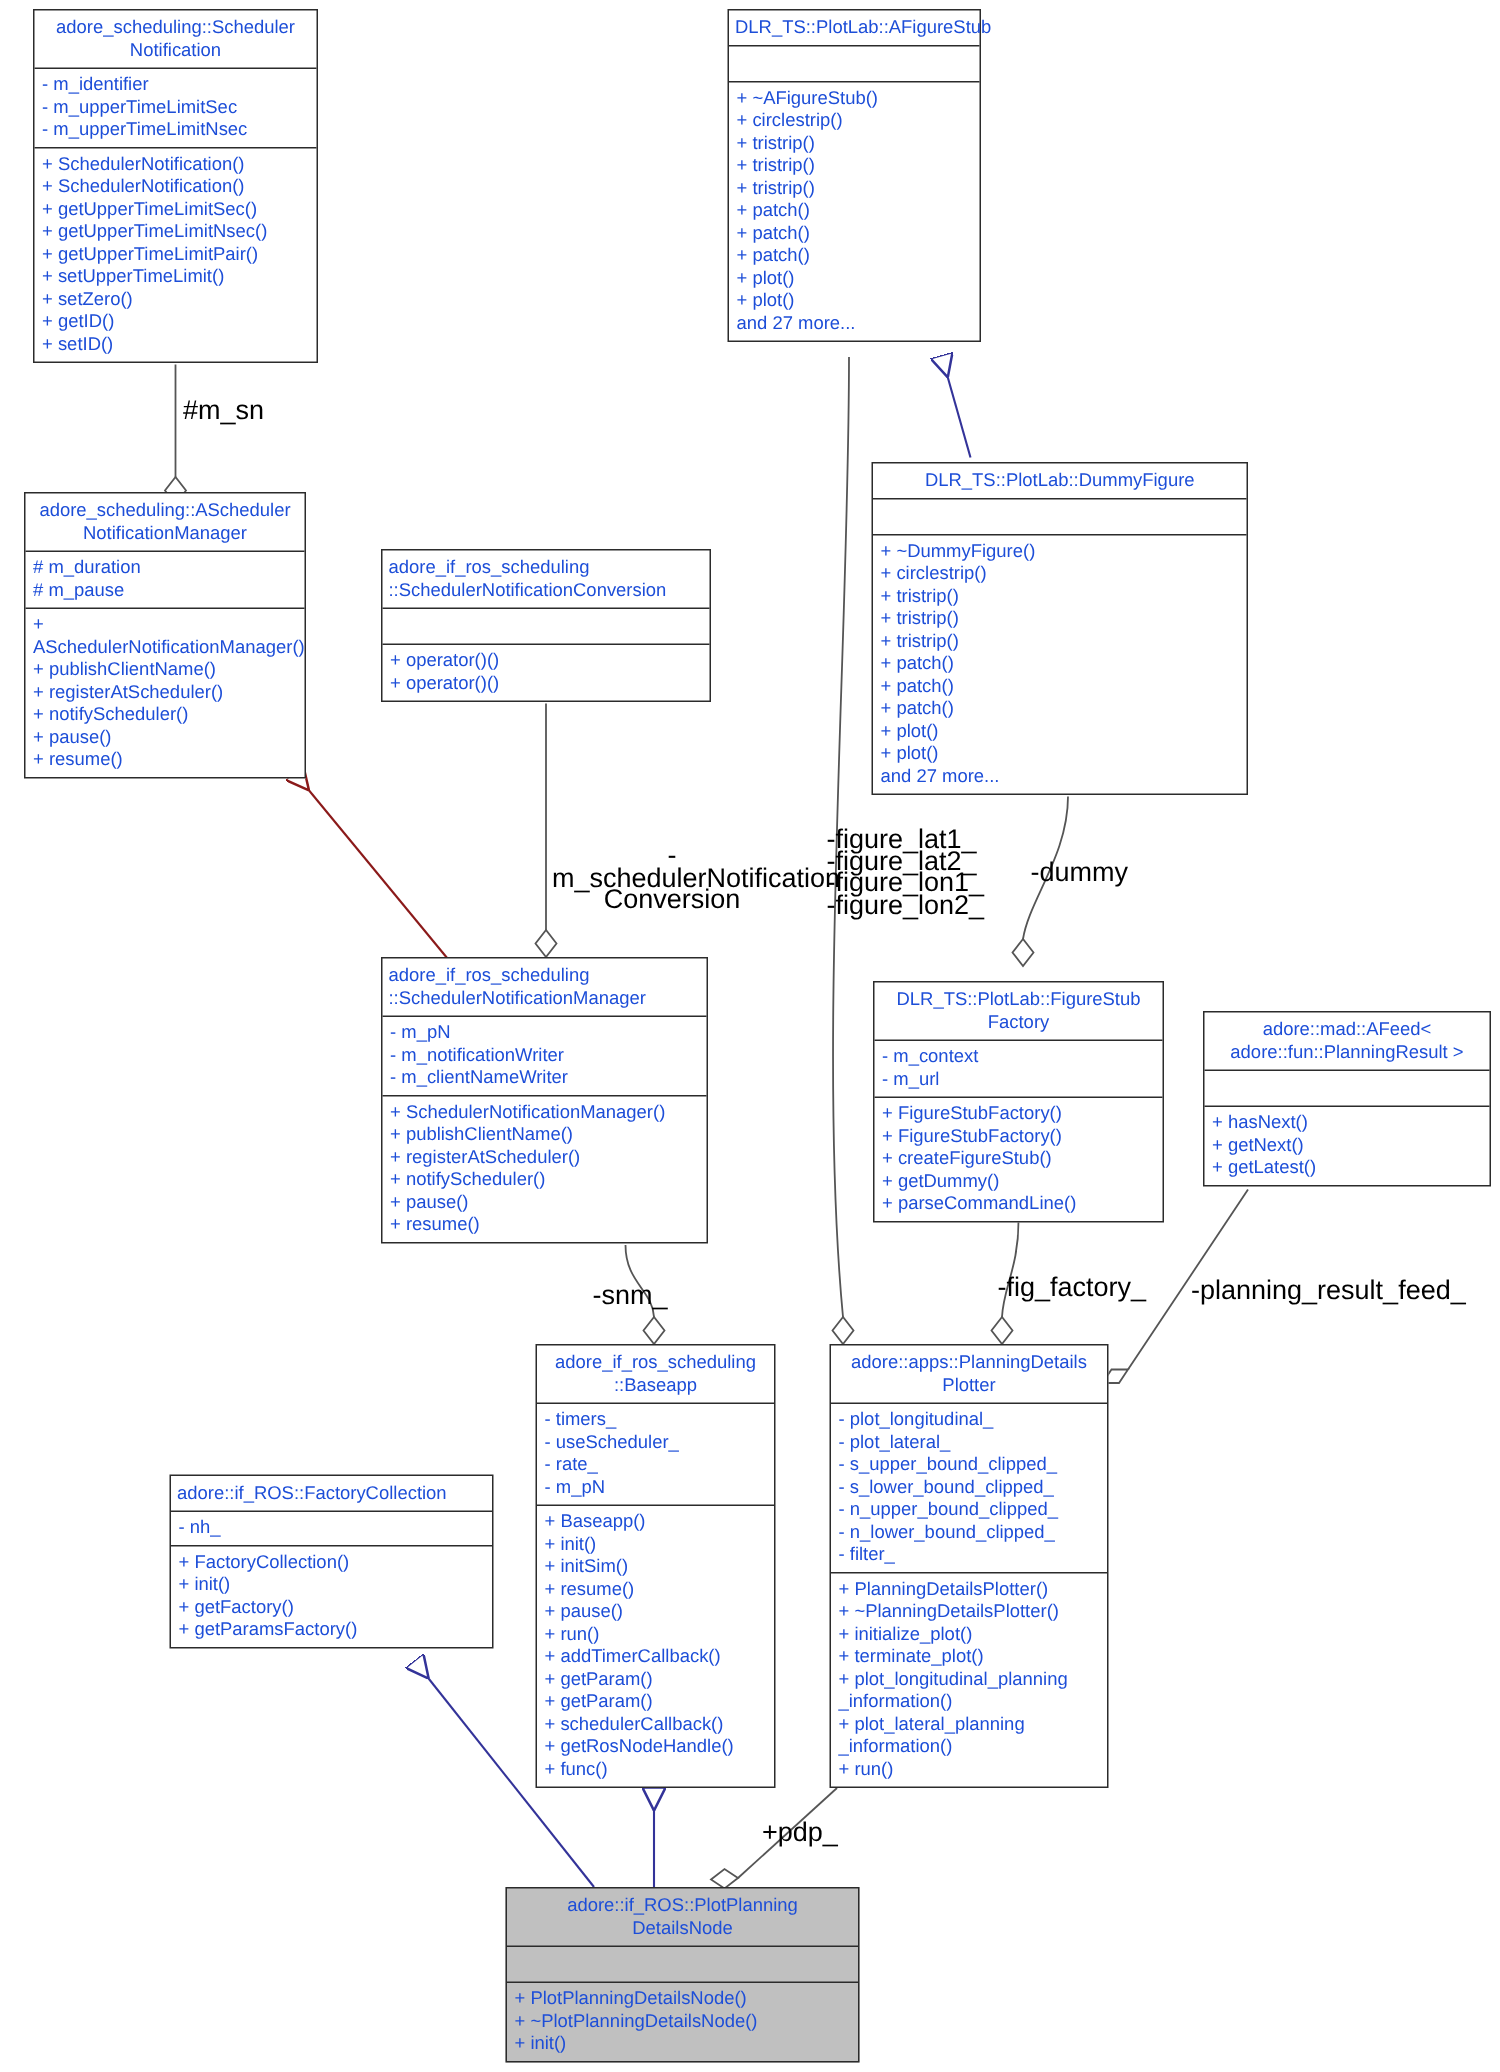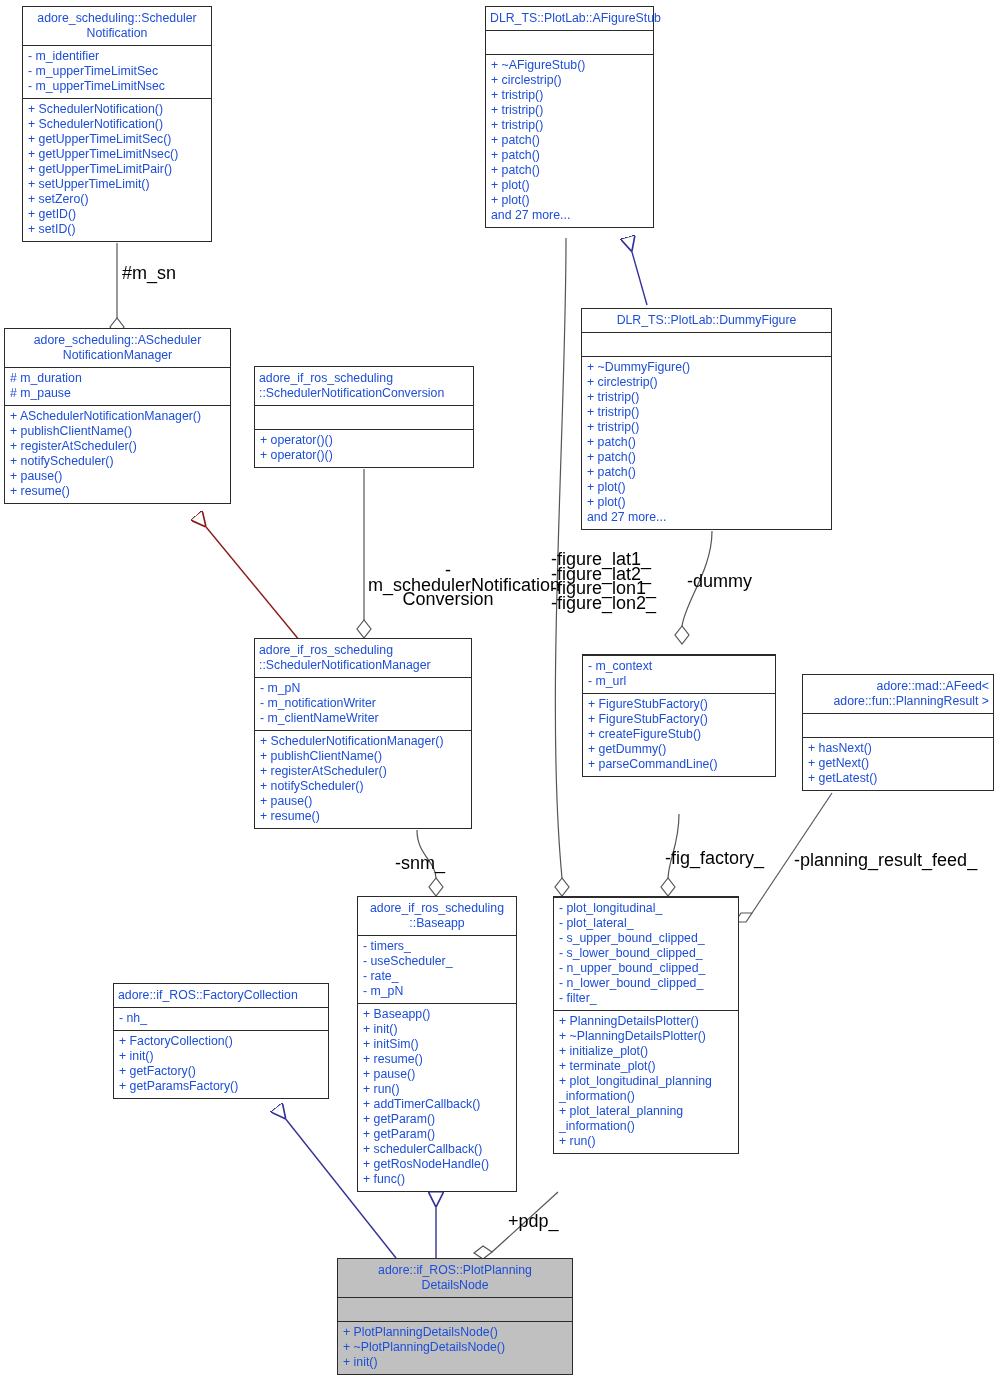--- a/index.html
+++ b/index.html
@@ -161,21 +161,21 @@
 + tristrip()
 + tristrip()
 + patch()
 + patch()
 + patch()
 + plot()
 + plot()
 and 27 more...</div>
   </div>
 
-  <div class="node" style="left:4px; top:328px; width:227px;">
+  <div class="node" style="left:16px; top:328px; width:188px;">
     <div class="n-title">adore_scheduling::AScheduler
 NotificationManager</div>
     <div class="n-sep"></div>
     <div class="n-attrs"># m_duration
 # m_pause</div>
     <div class="n-sep"></div>
     <div class="n-ops">+ ASchedulerNotificationManager()
 + publishClientName()
 + registerAtScheduler()
 + notifyScheduler()
@@ -221,33 +221,35 @@
     <div class="n-sep"></div>
     <div class="n-ops">+ SchedulerNotificationManager()
 + publishClientName()
 + registerAtScheduler()
 + notifyScheduler()
 + pause()
 + resume()</div>
   </div>
 
   <div class="node" style="left:582px; top:654px; width:194px;">
+    <div class="n-title">DLR_TS::PlotLab::FigureStub
+Factory</div>
     <div class="n-sep"></div>
     <div class="n-attrs">- m_context
 - m_url</div>
     <div class="n-sep"></div>
     <div class="n-ops">+ FigureStubFactory()
 + FigureStubFactory()
 + createFigureStub()
 + getDummy()
 + parseCommandLine()</div>
   </div>
 
   <div class="node" style="left:802px; top:674px; width:192px;">
-    <div class="n-title" style="text-align:right;">adore::mad::AFeed&lt;
+    <div class="n-title" style="text-align:center;">adore::mad::AFeed&lt;
  adore::fun::PlanningResult &gt;</div>
     <div class="n-sep"></div>
     <div class="n-attrs n-empty"></div>
     <div class="n-sep"></div>
     <div class="n-ops">+ hasNext()
 + getNext()
 + getLatest()</div>
   </div>
 
   <div class="node" style="left:357px; top:896px; width:160px;">
@@ -267,20 +269,22 @@
 + run()
 + addTimerCallback()
 + getParam()
 + getParam()
 + schedulerCallback()
 + getRosNodeHandle()
 + func()</div>
   </div>
 
   <div class="node" style="left:553px; top:896px; width:186px;">
+    <div class="n-title">adore::apps::PlanningDetails
+Plotter</div>
     <div class="n-sep"></div>
     <div class="n-attrs">- plot_longitudinal_
 - plot_lateral_
 - s_upper_bound_clipped_
 - s_lower_bound_clipped_
 - n_upper_bound_clipped_
 - n_lower_bound_clipped_
 - filter_</div>
     <div class="n-sep"></div>
     <div class="n-ops">+ PlanningDetailsPlotter()

